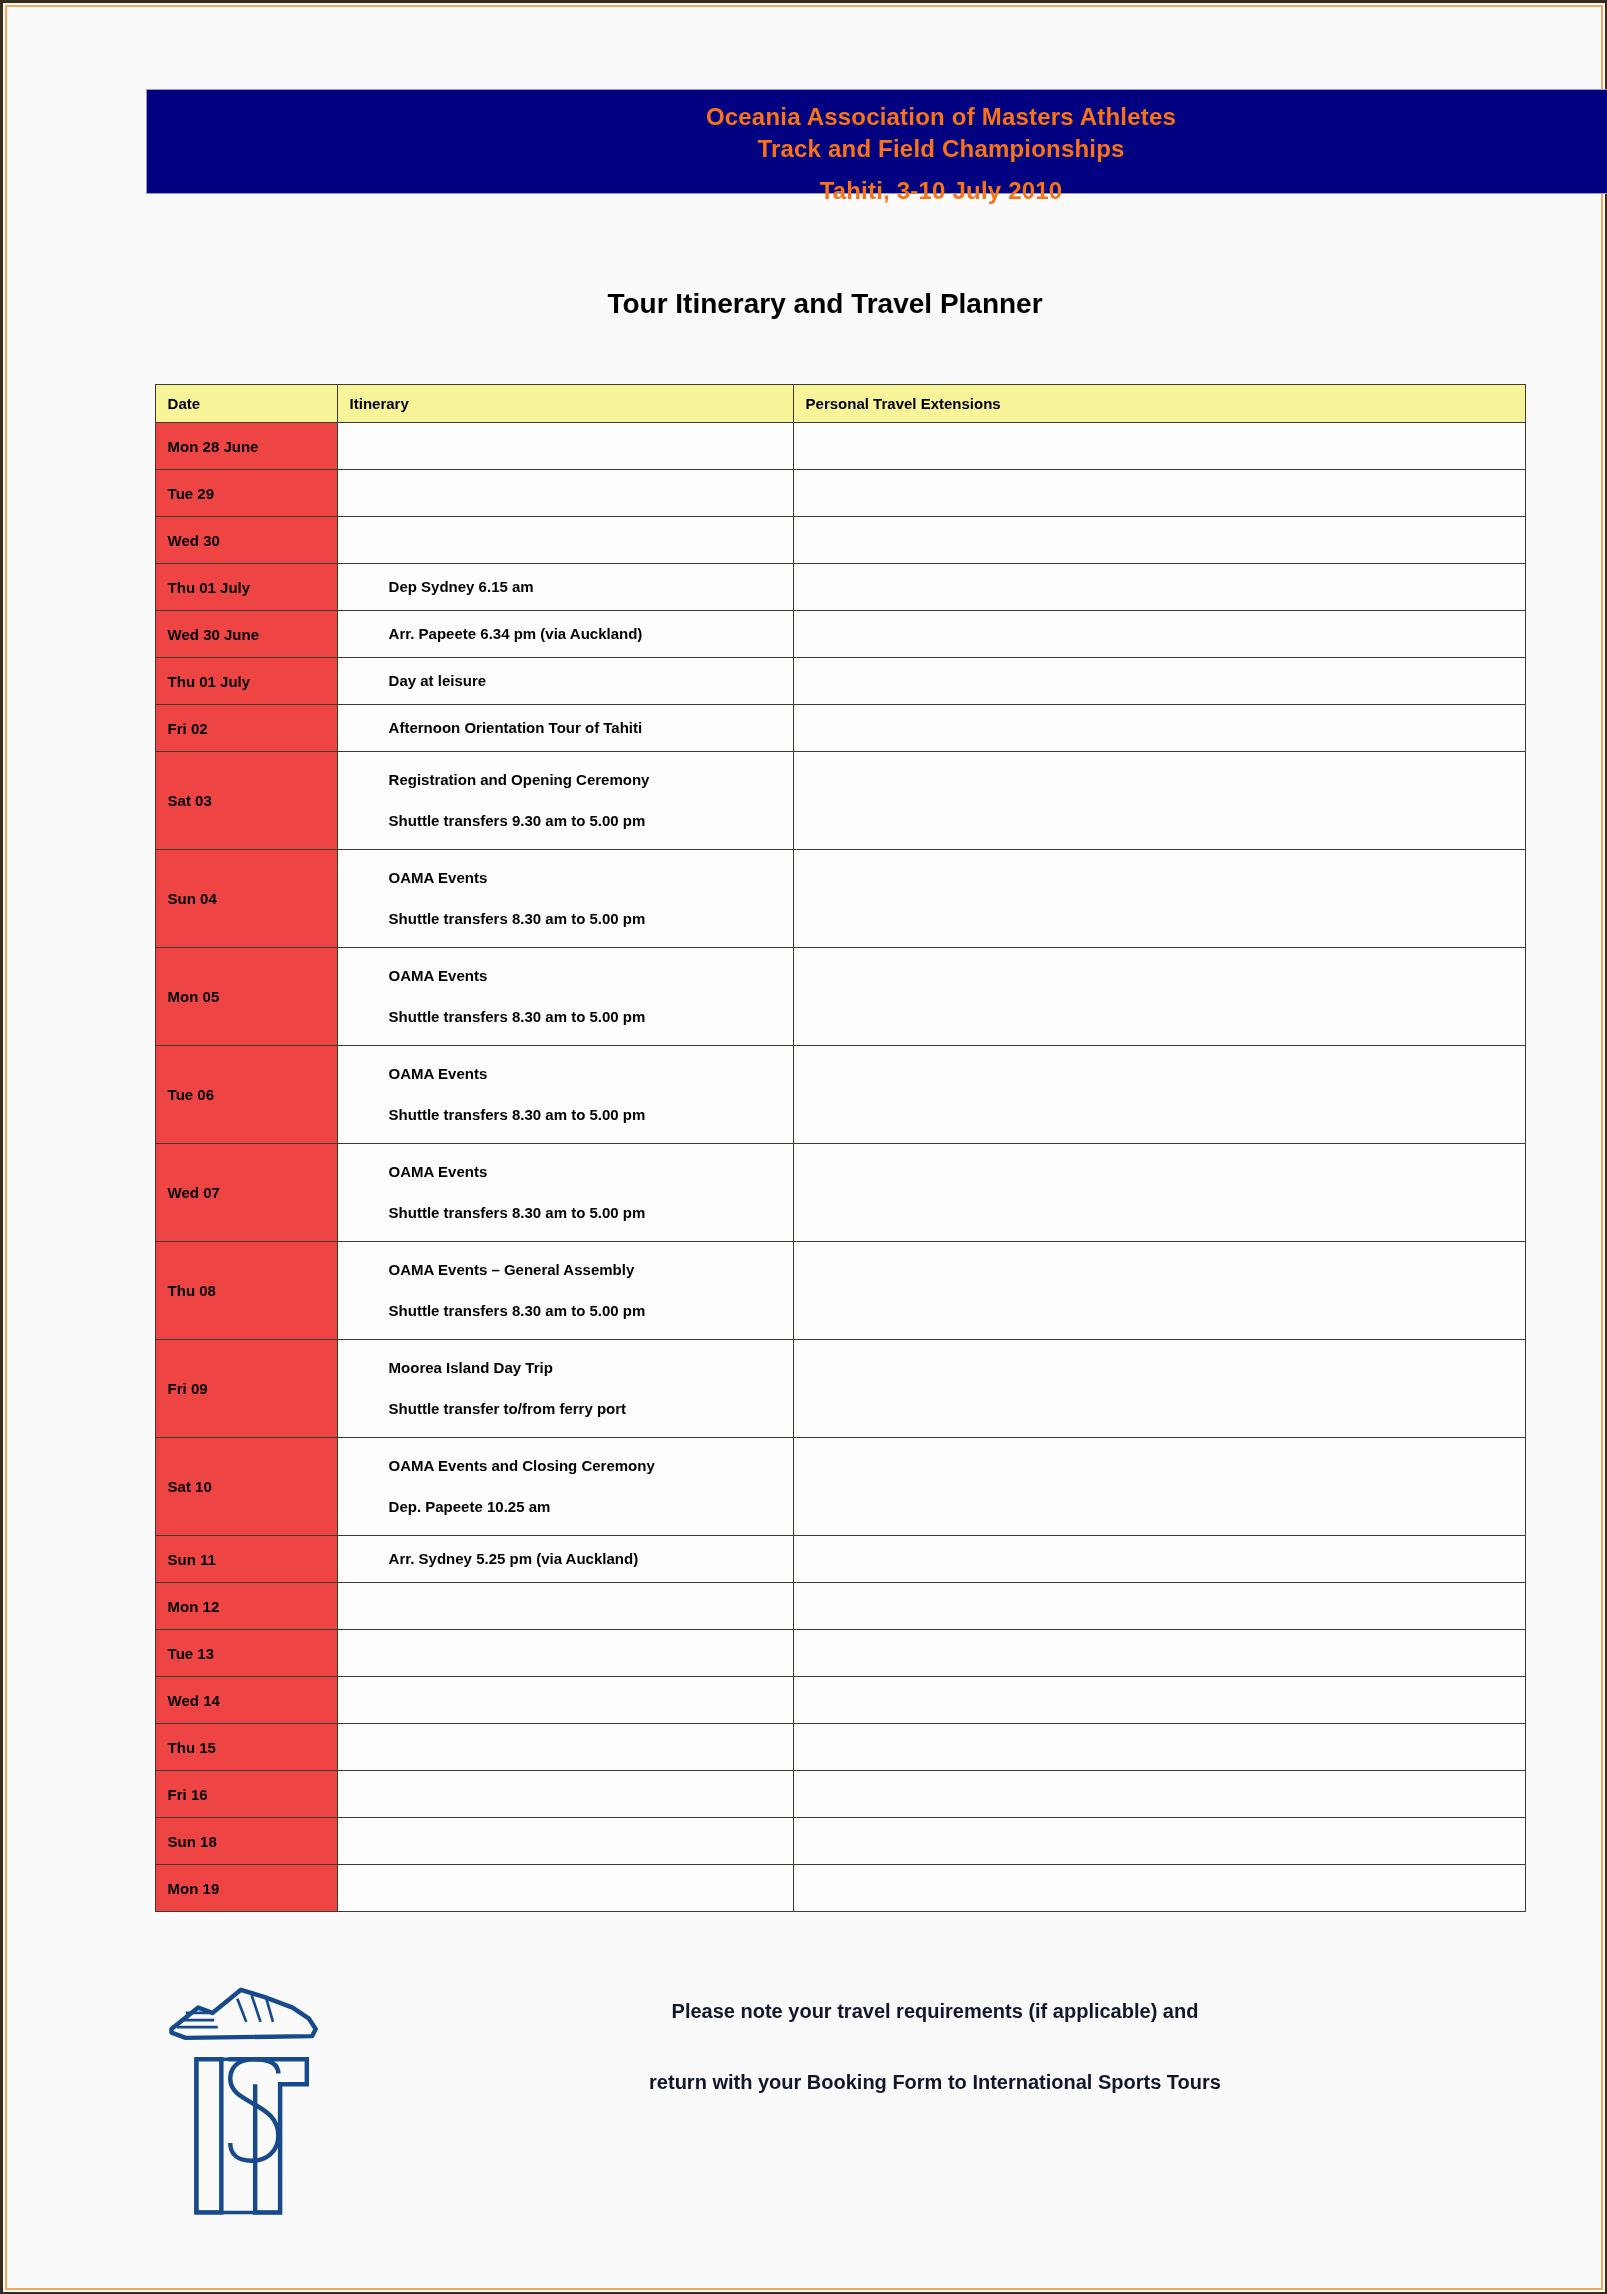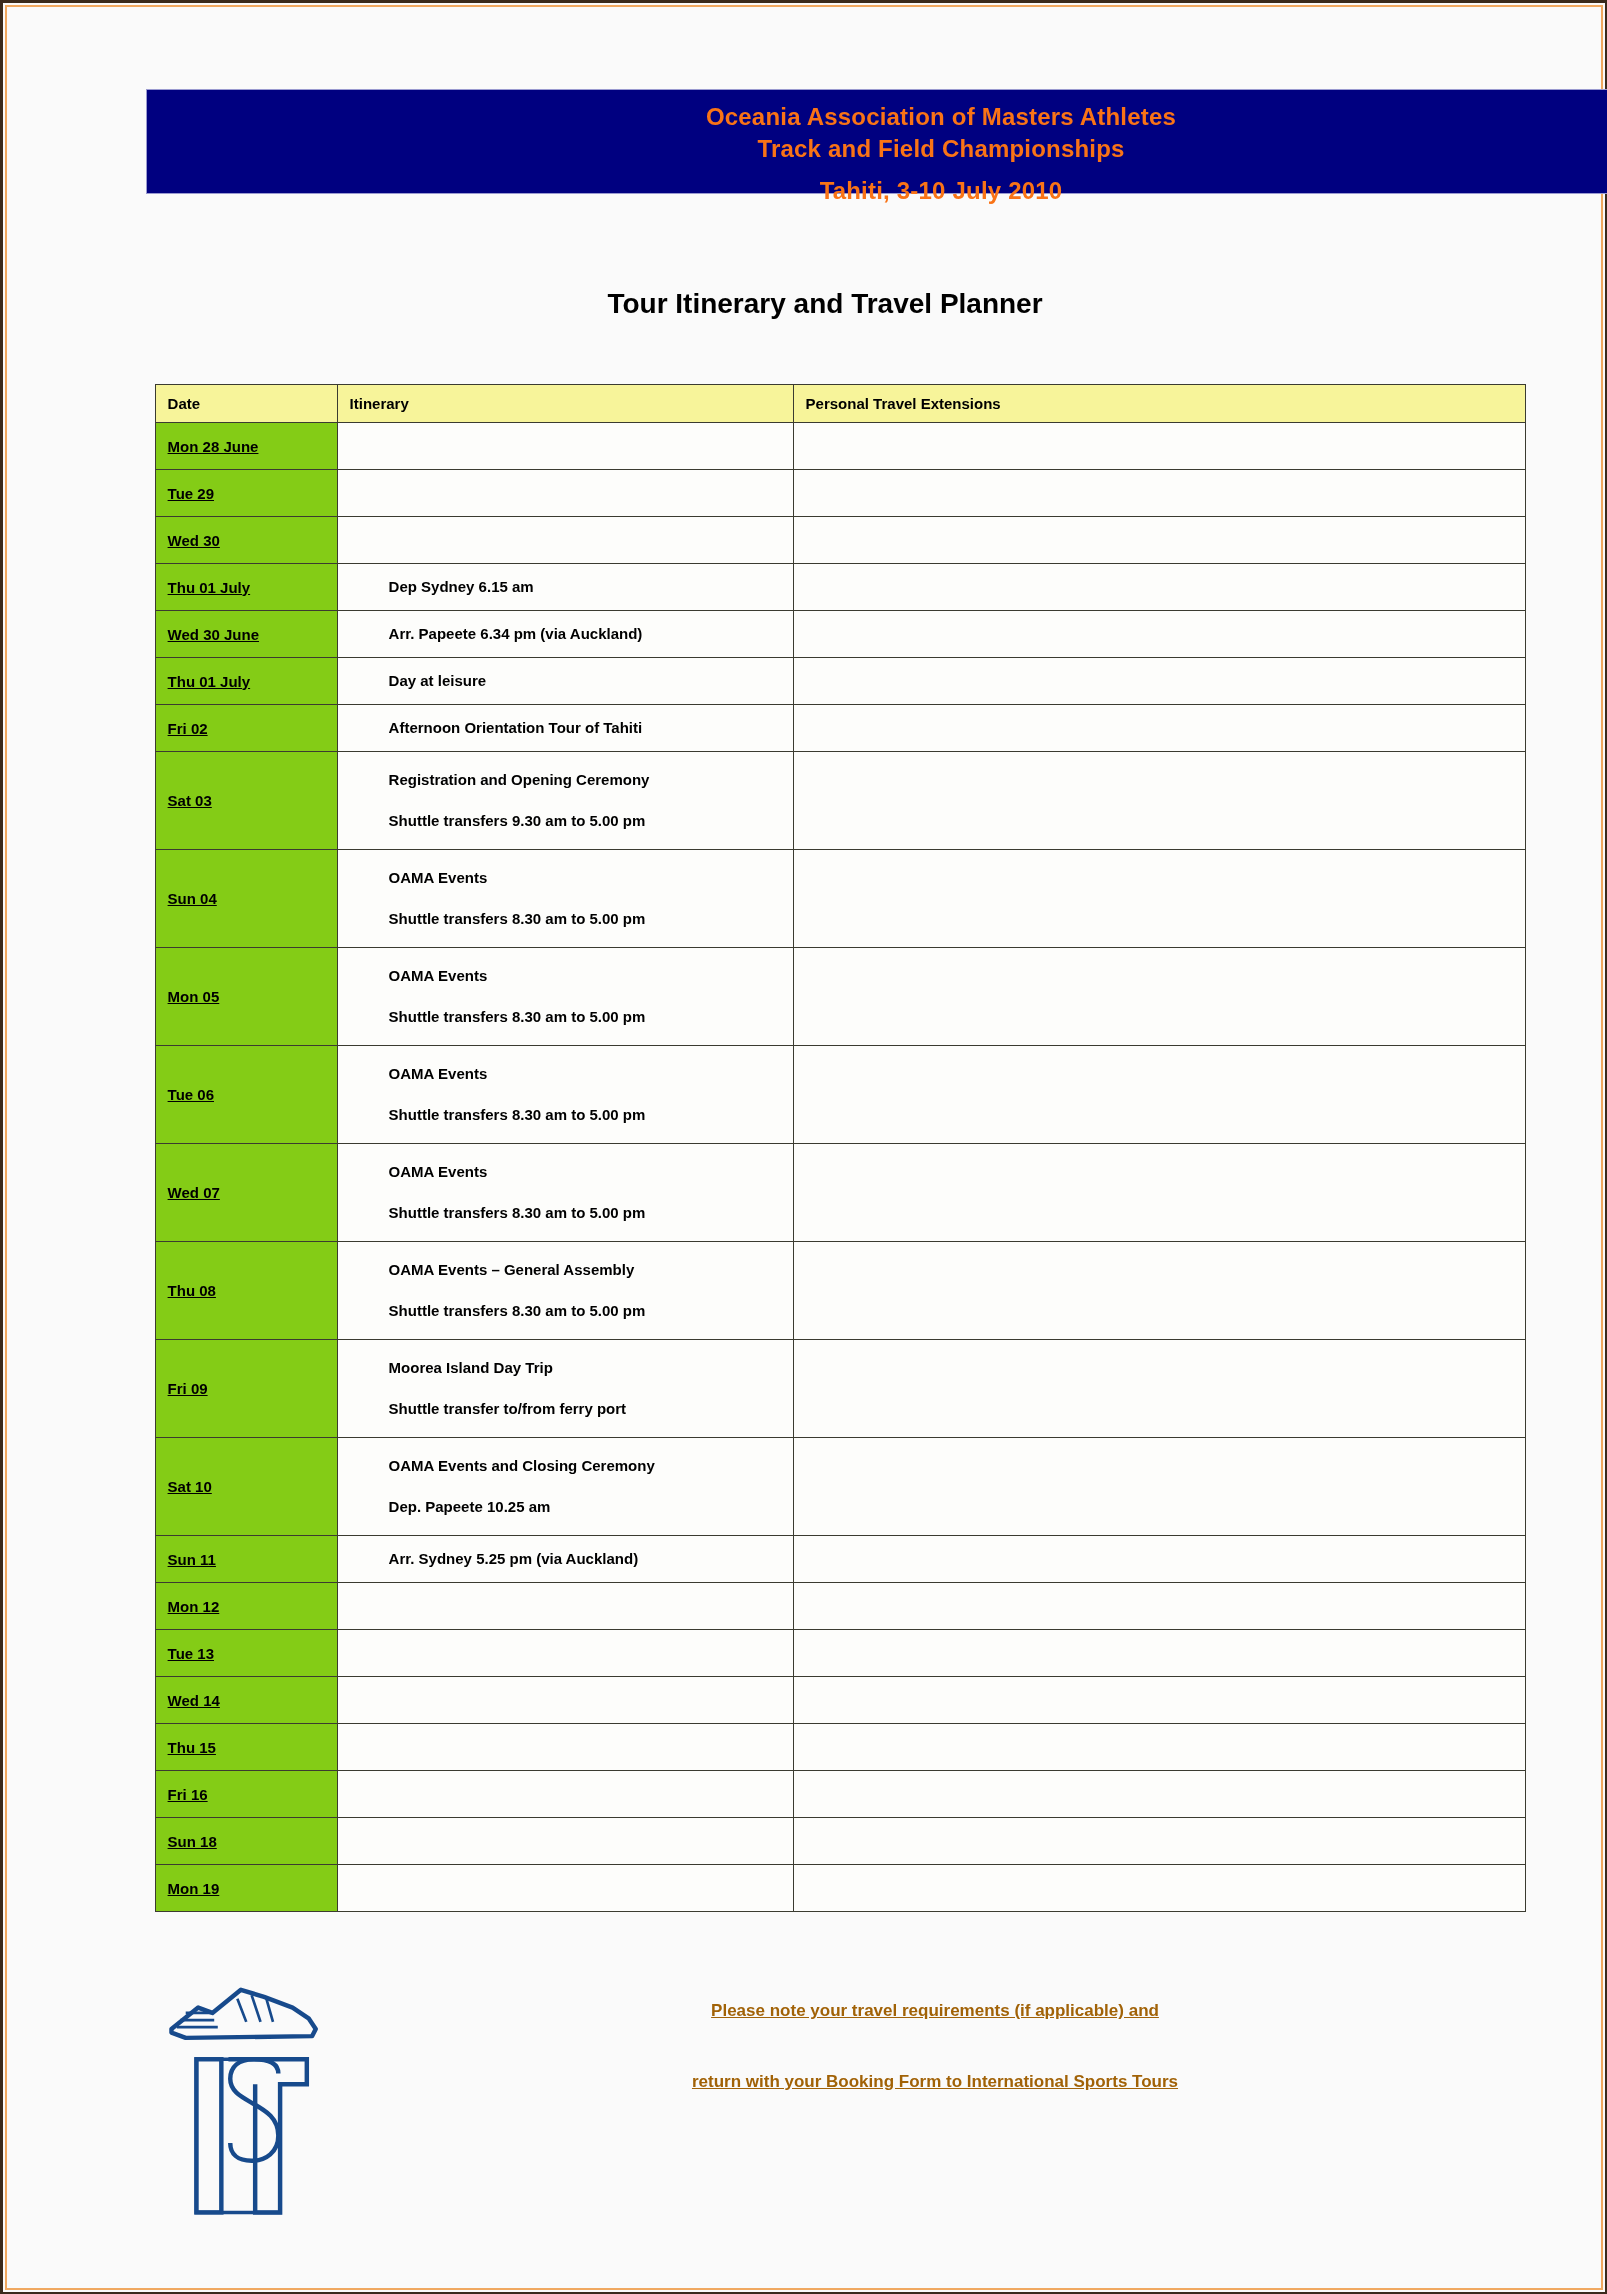--- a/index.html
+++ b/index.html
@@ -98,23 +98,22 @@
     font-weight: bold;
     color: #000000;
     text-align: left;
   }
   .itin-table thead th {
     background: #f7f49a;
     height: 37px;
     font-size: 15px;
   }
   .itin-table tbody td.date-cell {
-    background: #84cc16;
+    background: #ef4444;
     white-space: nowrap;
-    text-decoration: underline;
   }
   .itin-table tbody td.body-cell {
     background: #fdfdfb;
   }
   .itin-table tbody tr.r1 td { height: 46px; }
   .itin-table tbody tr.r2 td { height: 97px; }
 
   .cell-lines {
     display: flex;
     flex-direction: column;
@@ -141,25 +140,24 @@
     height: 250px;
   }
   .footer-text {
     position: absolute;
     left: 250px;
     top: 37px;
     width: 1096px;
     text-align: center;
   }
   .footer-line {
-    font-size: 17px;
+    font-size: 20px;
     font-weight: bold;
-    color: #a16207;
+    color: #0f172a;
     line-height: 30px;
-    text-decoration: underline;
   }
   .footer-line.second { margin-top: 41px; }
 </style>
 </head>
 <body>
 
 <div class="page">
   <div class="inner">
 
     <div class="banner">

